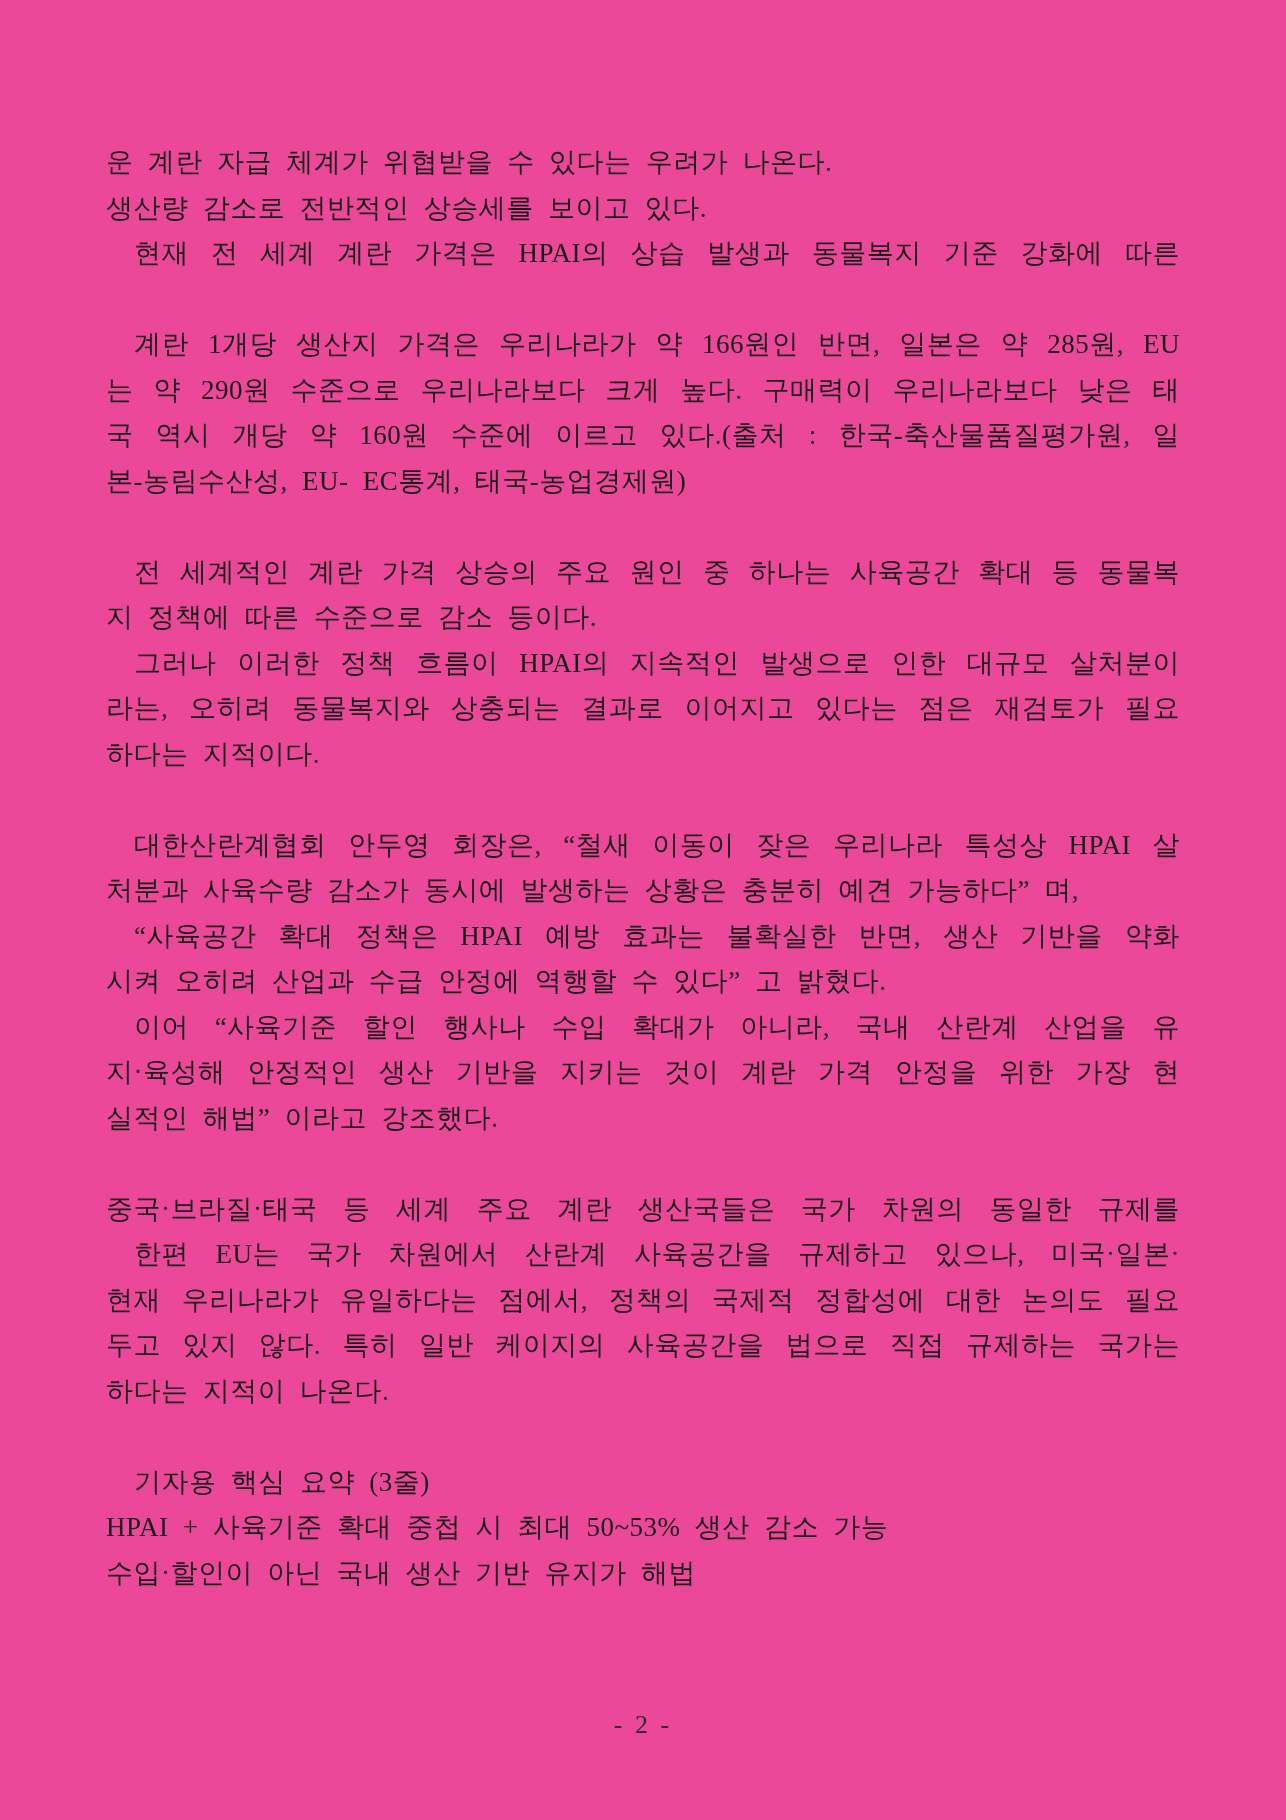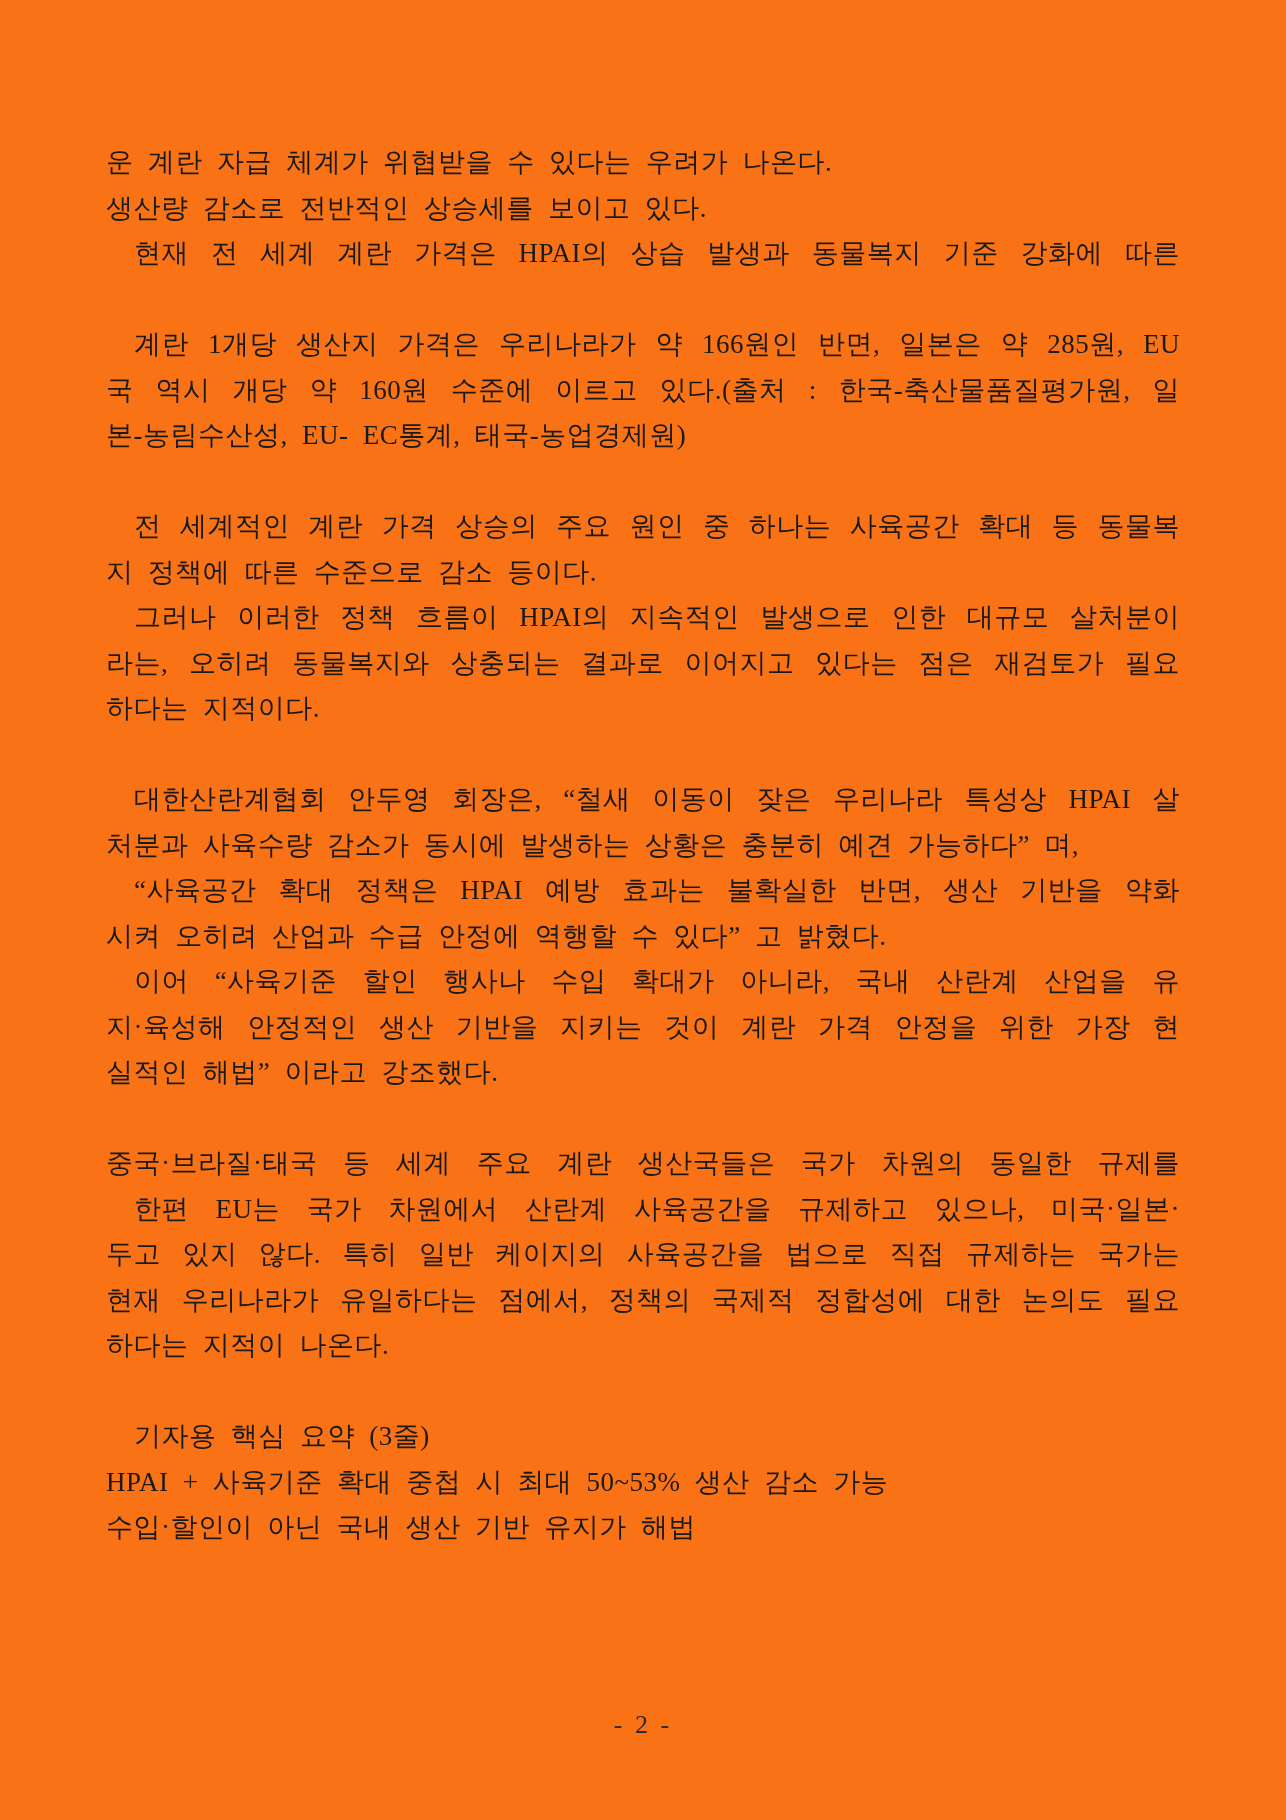--- a/index.html
+++ b/index.html
@@ -5,21 +5,21 @@
   html, body {
     margin: 0;
     padding: 0;
     background: #e8e8e8;
   }
   .page {
     position: relative;
     width: 1286px;
     height: 1820px;
     margin: 0 auto;
-    background: #f97316;
+    background: #ec4899;
     overflow: hidden;
     font-family: "Liberation Serif", "DejaVu Serif", serif;
     color: #1a1a1a;
   }
   .content {
     position: absolute;
     left: 106px;
     right: 106px;
     top: 140px;
   }
@@ -60,20 +60,21 @@
 
 <div class="page">
   <div class="content" id="content">
       <div class="para">
         <div class="line">운 계란 자급 체계가 위협받을 수 있다는 우려가 나온다.</div>
         <div class="line">생산량 감소로 전반적인 상승세를 보이고 있다.</div>
         <div class="line j i1">현재 전 세계 계란 가격은 HPAI의 상습 발생과 동물복지 기준 강화에 따른</div>
       </div>
       <div class="para">
         <div class="line j i1">계란 1개당 생산지 가격은 우리나라가 약 166원인 반면, 일본은 약 285원, EU</div>
+        <div class="line j">는 약 290원 수준으로 우리나라보다 크게 높다. 구매력이 우리나라보다 낮은 태</div>
         <div class="line j">국 역시 개당 약 160원 수준에 이르고 있다.(출처 : 한국-축산물품질평가원, 일</div>
         <div class="line">본-농림수산성, EU- EC통계, 태국-농업경제원)</div>
       </div>
       <div class="para">
         <div class="line j i1">전 세계적인 계란 가격 상승의 주요 원인 중 하나는 사육공간 확대 등 동물복</div>
         <div class="line">지 정책에 따른 수준으로 감소 등이다.</div>
         <div class="line j i1">그러나 이러한 정책 흐름이 HPAI의 지속적인 발생으로 인한 대규모 살처분이</div>
         <div class="line j">라는, 오히려 동물복지와 상충되는 결과로 이어지고 있다는 점은 재검토가 필요</div>
         <div class="line">하다는 지적이다.</div>
       </div>
@@ -82,22 +83,22 @@
         <div class="line">처분과 사육수량 감소가 동시에 발생하는 상황은 충분히 예견 가능하다” 며,</div>
         <div class="line j i1">“사육공간 확대 정책은 HPAI 예방 효과는 불확실한 반면, 생산 기반을 약화</div>
         <div class="line">시켜 오히려 산업과 수급 안정에 역행할 수 있다” 고 밝혔다.</div>
         <div class="line j i1">이어 “사육기준 할인 행사나 수입 확대가 아니라, 국내 산란계 산업을 유</div>
         <div class="line j">지·육성해 안정적인 생산 기반을 지키는 것이 계란 가격 안정을 위한 가장 현</div>
         <div class="line">실적인 해법” 이라고 강조했다.</div>
       </div>
       <div class="para">
         <div class="line j">중국·브라질·태국 등 세계 주요 계란 생산국들은 국가 차원의 동일한 규제를</div>
         <div class="line j i1">한편 EU는 국가 차원에서 산란계 사육공간을 규제하고 있으나, 미국·일본·</div>
+        <div class="line j">현재 우리나라가 유일하다는 점에서, 정책의 국제적 정합성에 대한 논의도 필요</div>
         <div class="line j">두고 있지 않다. 특히 일반 케이지의 사육공간을 법으로 직접 규제하는 국가는</div>
-        <div class="line j">현재 우리나라가 유일하다는 점에서, 정책의 국제적 정합성에 대한 논의도 필요</div>
         <div class="line">하다는 지적이 나온다.</div>
       </div>
       <div class="para">
         <div class="line i1">기자용 핵심 요약 (3줄)</div>
         <div class="line">HPAI + 사육기준 확대 중첩 시 최대 50~53% 생산 감소 가능</div>
         <div class="line">수입·할인이 아닌 국내 생산 기반 유지가 해법</div>
       </div>
     </div>
   <div class="footer">- 2 -</div>
 </div>

